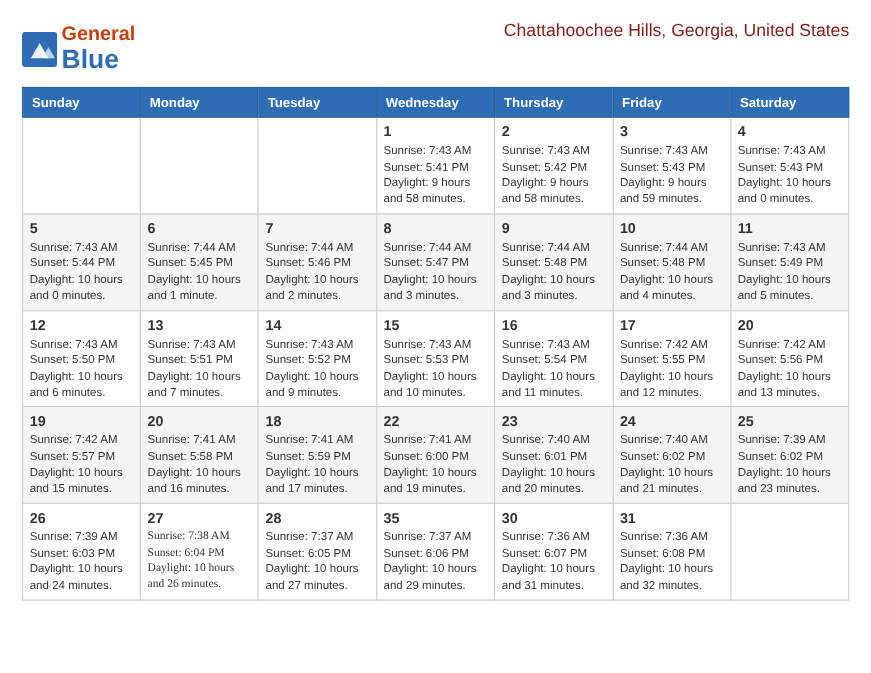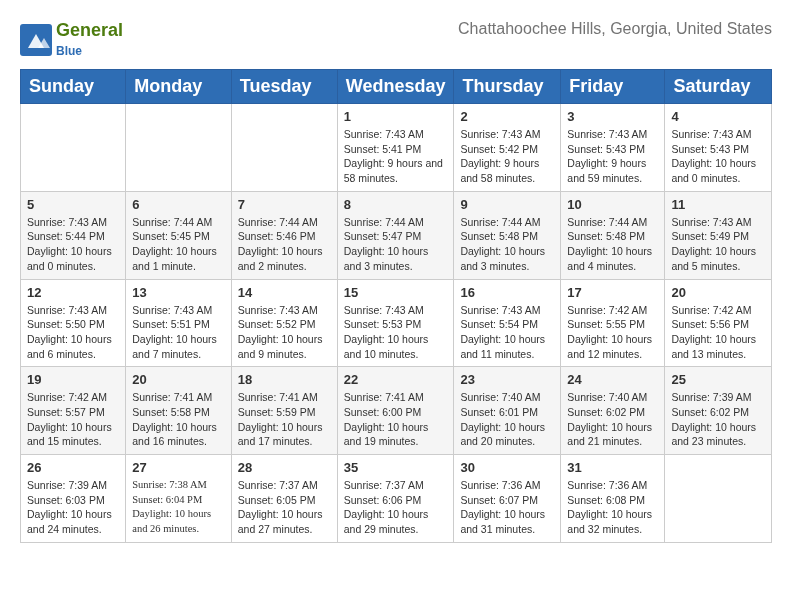--- a/index.html
+++ b/index.html
@@ -14,45 +14,45 @@
       display: flex;
       align-items: flex-start;
       justify-content: space-between;
       margin-bottom: 10px;
     }
     .logo {
       display: flex;
       flex-direction: column;
       align-items: flex-start;
     }
-    .logo-general { color: #4d7c0f; }
+    .logo-general { color: #c2410c; }
     .logo-blue { color: #2e6db4; }
     .title-area {
       text-align: right;
     }
     .cal-title {
       font-size: 36px;
       font-weight: bold;
       color: #333;
     }
     .cal-subtitle {
       font-size: 16px;
-      color: #737373;
+      color: #7f1d1d;
     }
     .calendar {
       width: 100%;
       border-collapse: collapse;
       border: 1px solid #ccc;
     }
     .calendar th {
       background-color: #2e6db4;
       color: #fff;
       text-align: left;
       padding: 6px 8px;
-      font-size: 18px;
+      font-size: 12px;
       font-weight: bold;
       border: 1px solid #2a5fa0;
     }
     .calendar td {
       vertical-align: top;
       border: 1px solid #ccc;
       padding: 5px 6px;
       width: 108px;
       min-height: 80px;
       font-size: 11px;
@@ -85,21 +85,21 @@
 <div class="header-area">
   <div class="logo">
     <div style="display:flex;align-items:center;gap:4px;">
       <svg width="32" height="32" viewBox="0 0 32 32">
         <rect x="0" y="0" width="32" height="32" rx="3" fill="#2e6db4"></rect>
         <polygon points="8,24 16,10 24,24" fill="white" opacity="0.9"></polygon>
         <polygon points="18,24 24,14 30,24" fill="white" opacity="0.7"></polygon>
       </svg>
       <div>
         <span class="logo-general" style="font-size:18px;font-weight:bold;">General</span><br>
-        <span class="logo-blue" style="font-size:12px;font-weight:bold;">Blue</span>
+        <span class="logo-blue" style="font-size:24px;font-weight:bold;">Blue</span>
       </div>
     </div>
   </div>
   <div class="title-area">
     <div class="cal-subtitle">Chattahoochee Hills, Georgia, United States</div>
   </div>
 </div>
 
 <table class="calendar">
   <thead>

